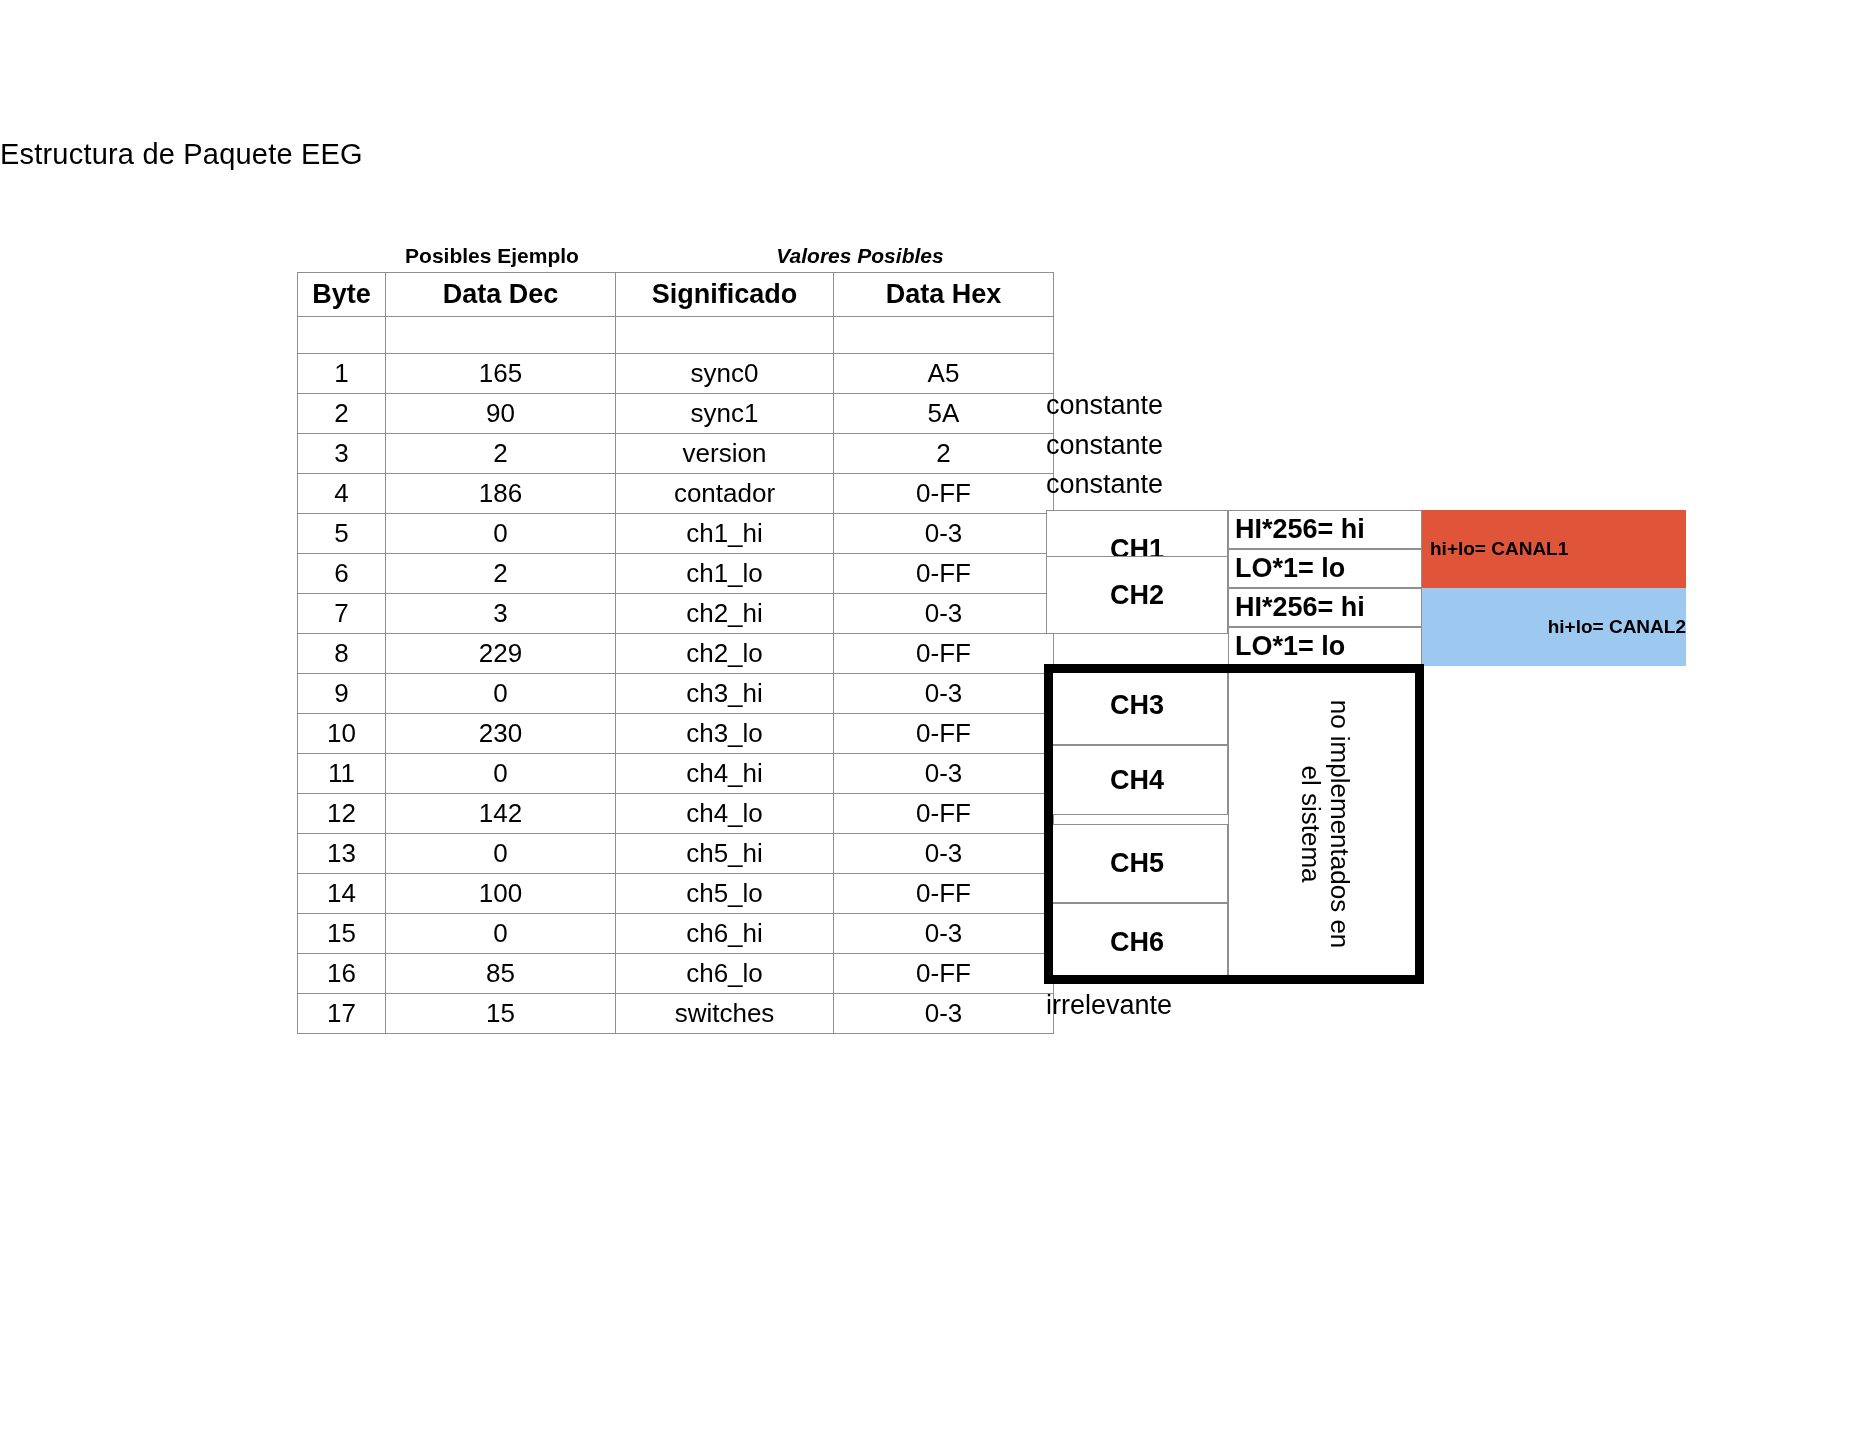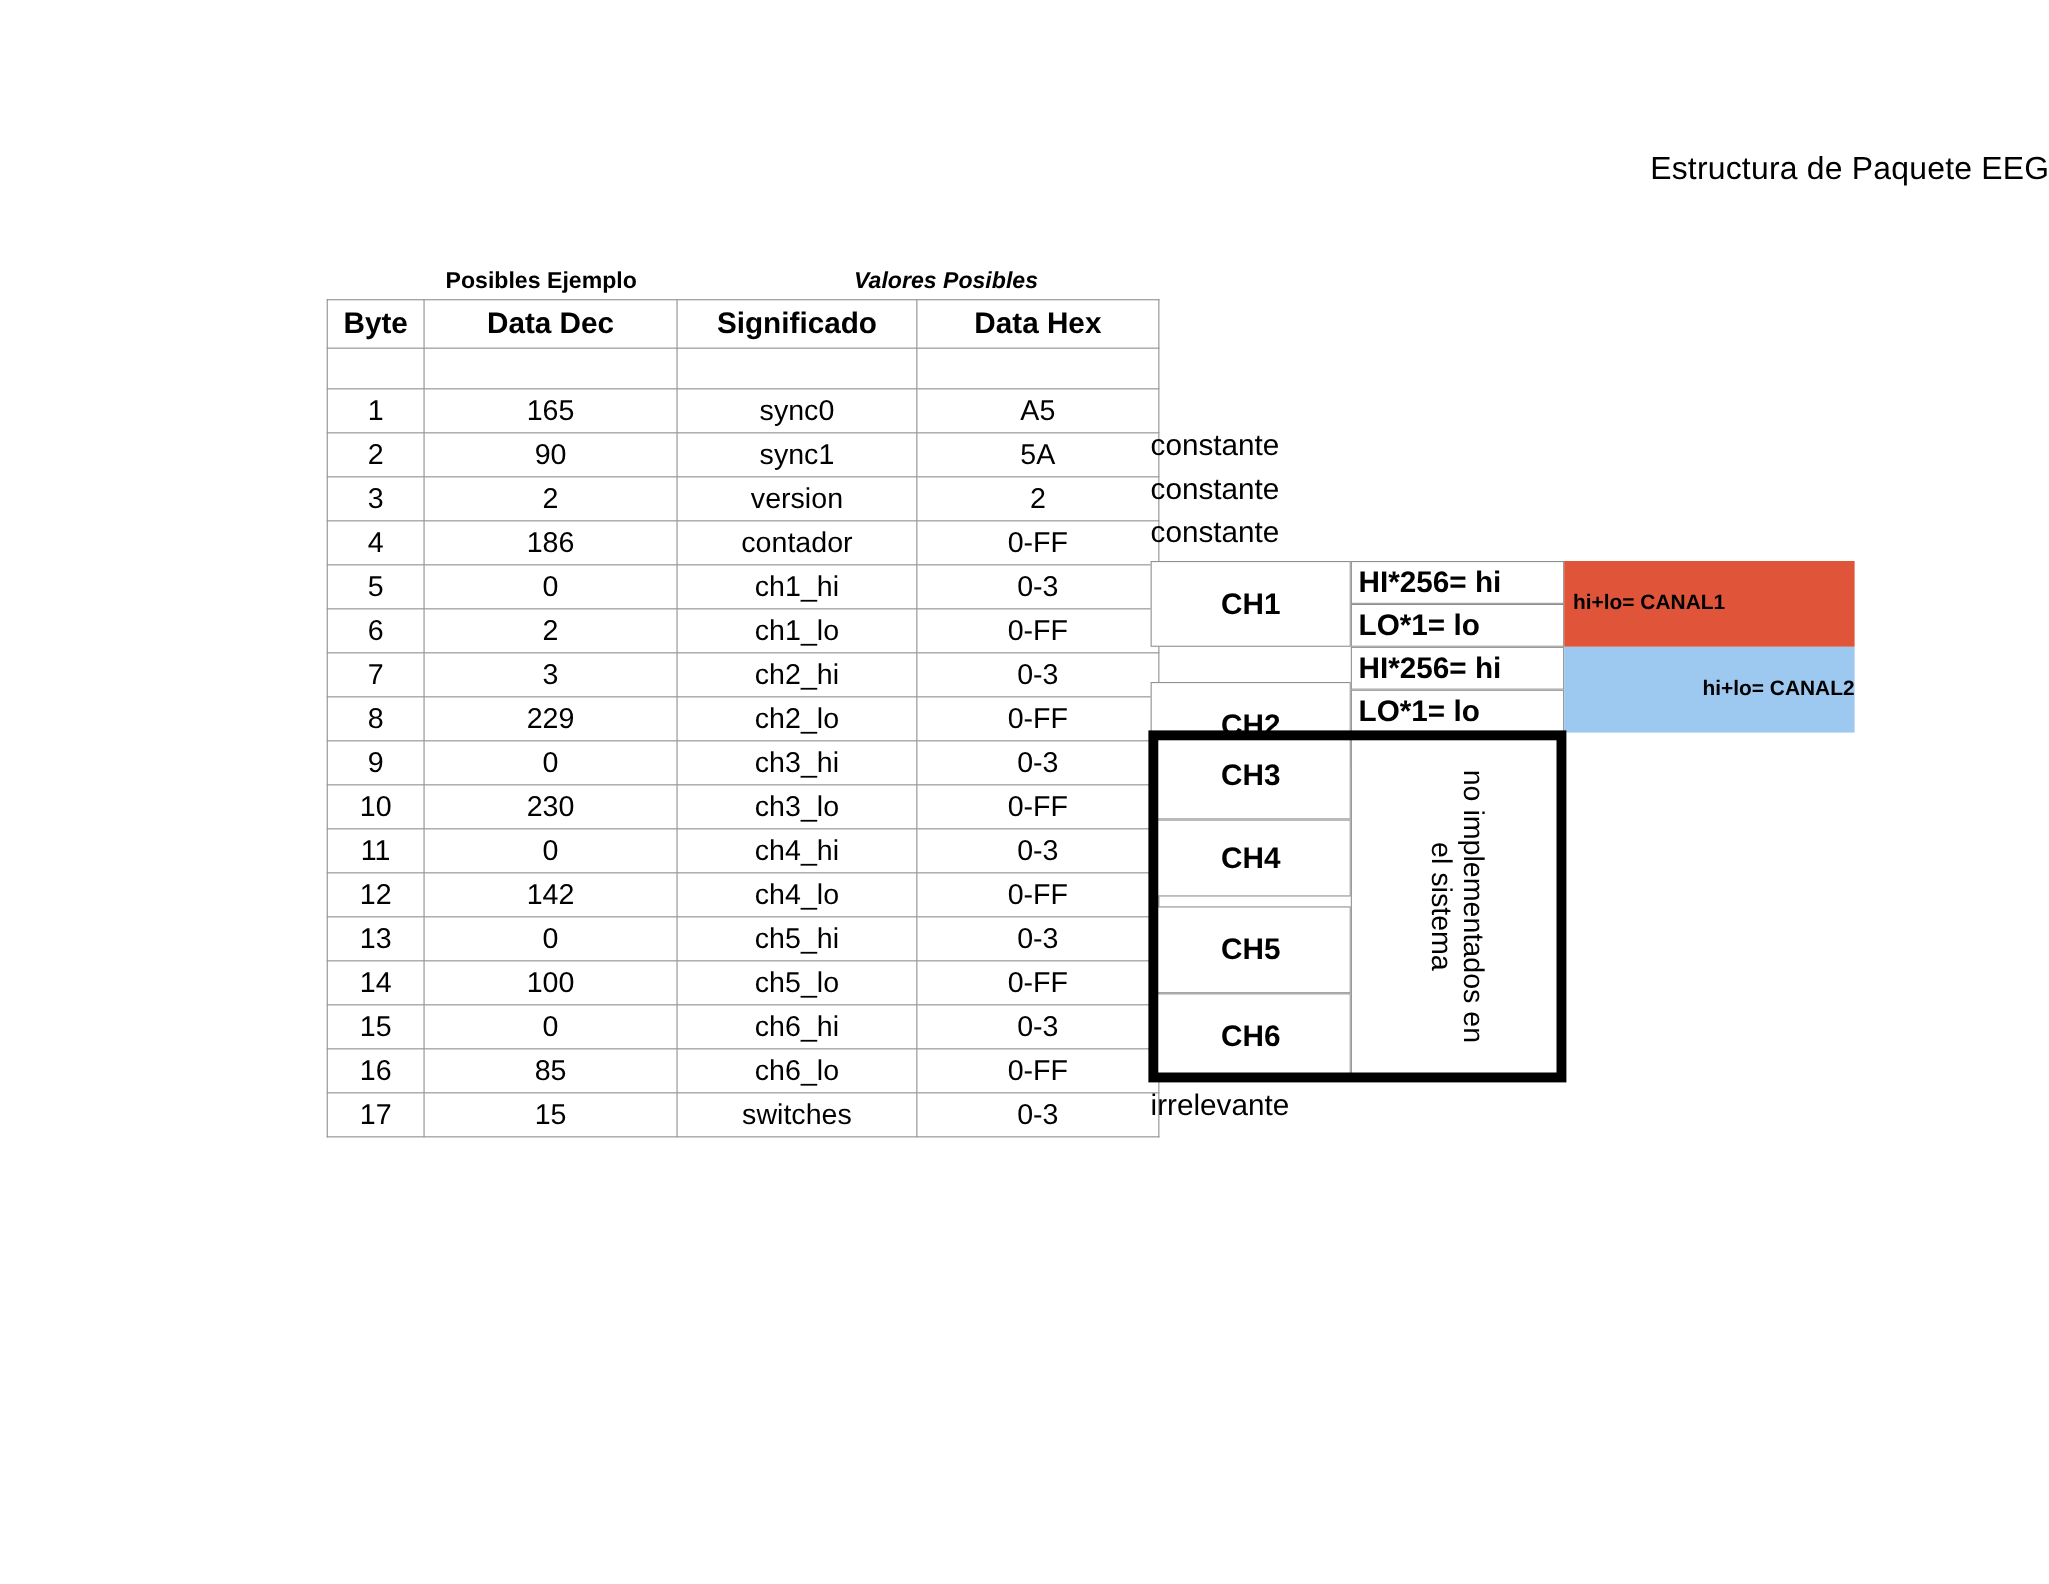--- a/index.html
+++ b/index.html
@@ -20,21 +20,21 @@
     position: absolute;
     inset: 0;
   }
 
   
   #doc-title {
     position: absolute;
     top: 138px;
     left: 0;
     width: 1863px;
-    text-align: right;
+    text-align: left;
     font-size: 29px;
     letter-spacing: 0.2px;
     color: #000;
   }
 
   
   .group-caption {
     position: absolute;
     font-size: 21px;
     font-weight: bold;
@@ -285,21 +285,21 @@
         </tr>
       </tbody>
   </table>
 
   <div class="side-note" style="top:390px;  left:1046px;">constante</div>
   <div class="side-note" style="top:430px;  left:1046px;">constante</div>
   <div class="side-note" style="top:469px;  left:1046px;">constante</div>
   <div class="side-note" style="top:990px;  left:1046px;">irrelevante</div>
 
   <div class="ch-cell" style="top:510px; left:1046px; width:182px; height:78px;">CH1</div>
-  <div class="ch-cell" style="top:620px; left:1046px; width:182px; height:78px;">CH2</div>
+  <div class="ch-cell" style="top:556px; left:1046px; width:182px; height:78px;">CH2</div>
 
   <div class="formula-cell" style="top:510px; left:1228px; width:194px; height:39px;">HI*256= hi</div>
   <div class="formula-cell" style="top:549px; left:1228px; width:194px; height:39px;">LO*1= lo</div>
 
   <div class="formula-cell" style="top:588px; left:1228px; width:194px; height:39px;">HI*256= hi</div>
   <div class="formula-cell" style="top:627px; left:1228px; width:194px; height:39px;">LO*1= lo</div>
 
   <div class="canal-box" id="canal1-box" style="top: 510px; left: 1422px; width: 264px; height: 78px; background: rgb(224, 85, 58);">
     <span>hi+lo= CANAL1</span>
   </div>

